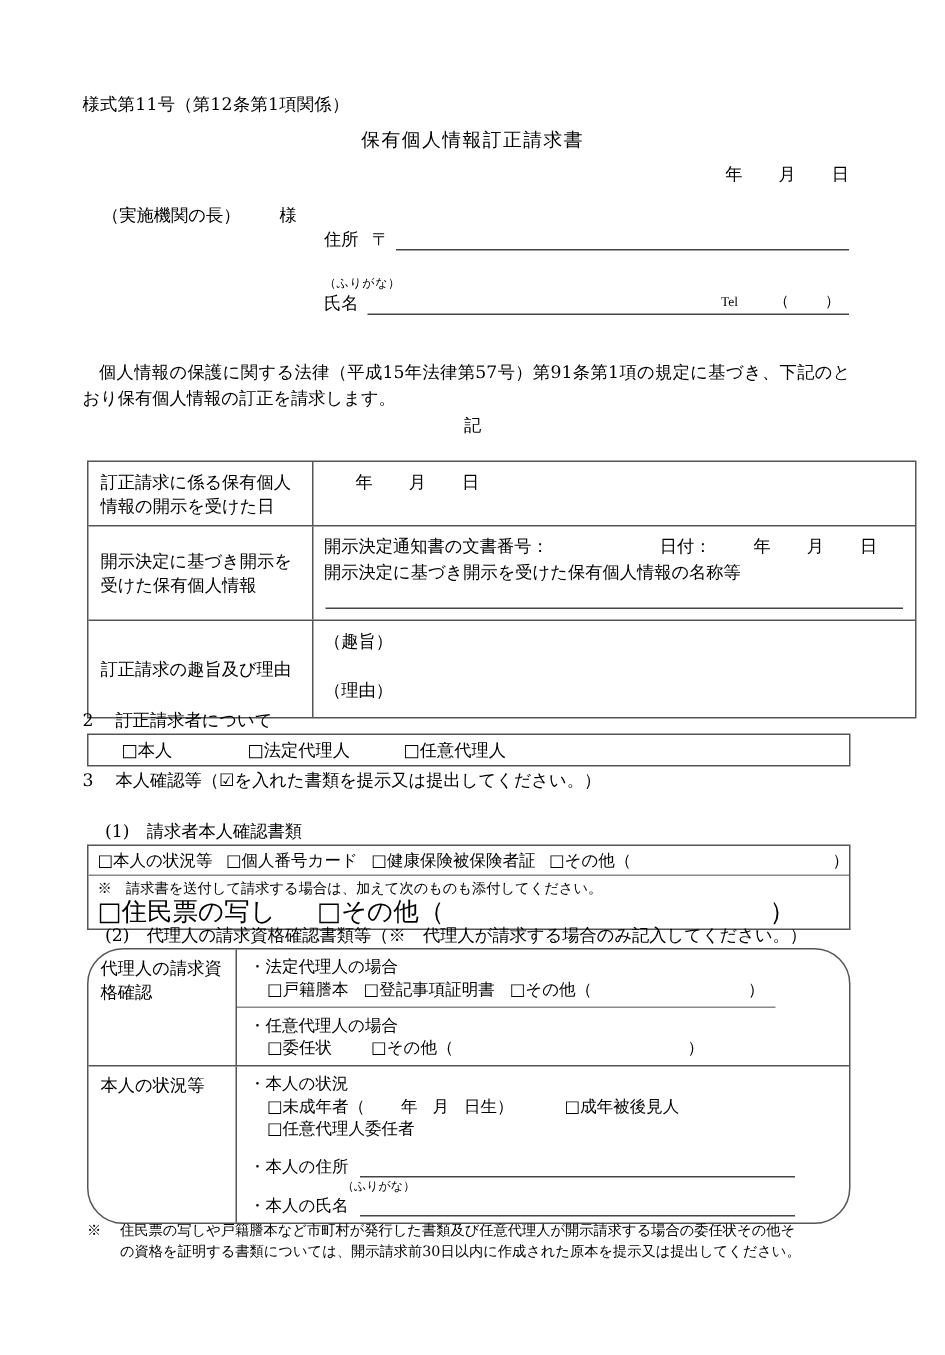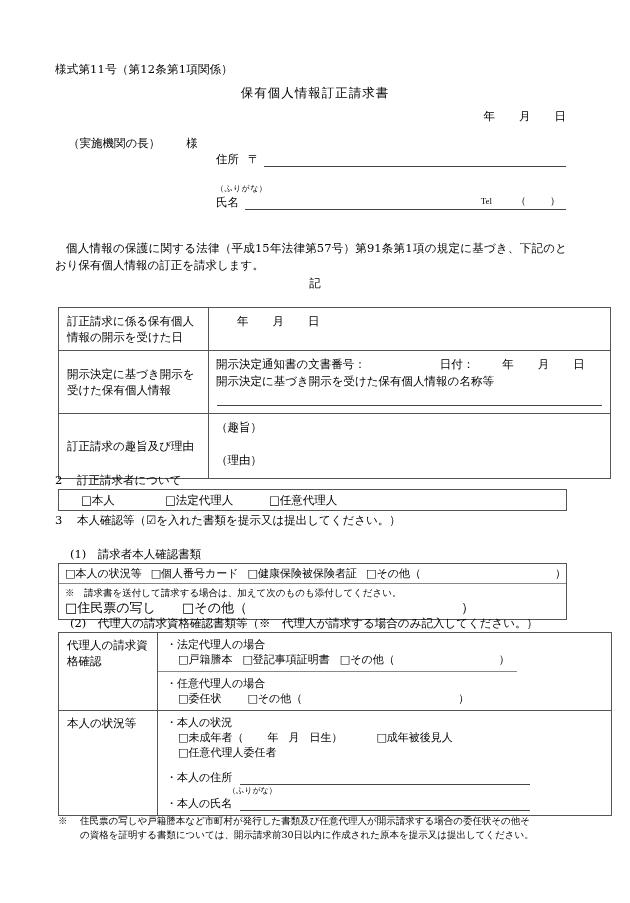--- a/index.html
+++ b/index.html
@@ -214,28 +214,28 @@
     border-top: 1px solid #888;
     padding: 2px 6px 3px 6px;
     font-size: 11px;
   }
   #tbl3 .note-line {
     font-size: 9.5px;
     line-height: 14px;
     white-space: nowrap;
   }
   #tbl3 .opts2 {
-    font-size: 13px;
+    font-size: 17px;
     line-height: 16px;
     white-space: nowrap;
   }
   #tbl3 .opts2 .it1 { margin-right: 22px; }
 
   
-  #tbl4 { left: 58px; top: 632px; width: 554px; }
+  #tbl4 { left: 58px; top: 632px; width: 509px; border-radius: 24px; }
   #tbl4 .cL { width: 99px; align-items: flex-start; padding-top: 4px; line-height: 16px; }
   #tbl4 .cL.mid { align-items: flex-start; }
   #tbl4 .sub { padding: 4px 7px 4px 8px; }
   #tbl4 .bullet-line { white-space: nowrap; }
   #tbl4 .opt-line { padding-left: 12px; white-space: nowrap; }
   #tbl4 .opt-line .sp { display: inline-block; width: 10px; }
   #tbl4 .inner-split { border-top: 1px solid #888; }
   .fld-rule {
     display: inline-block;
     border-bottom: 1px solid #444;

